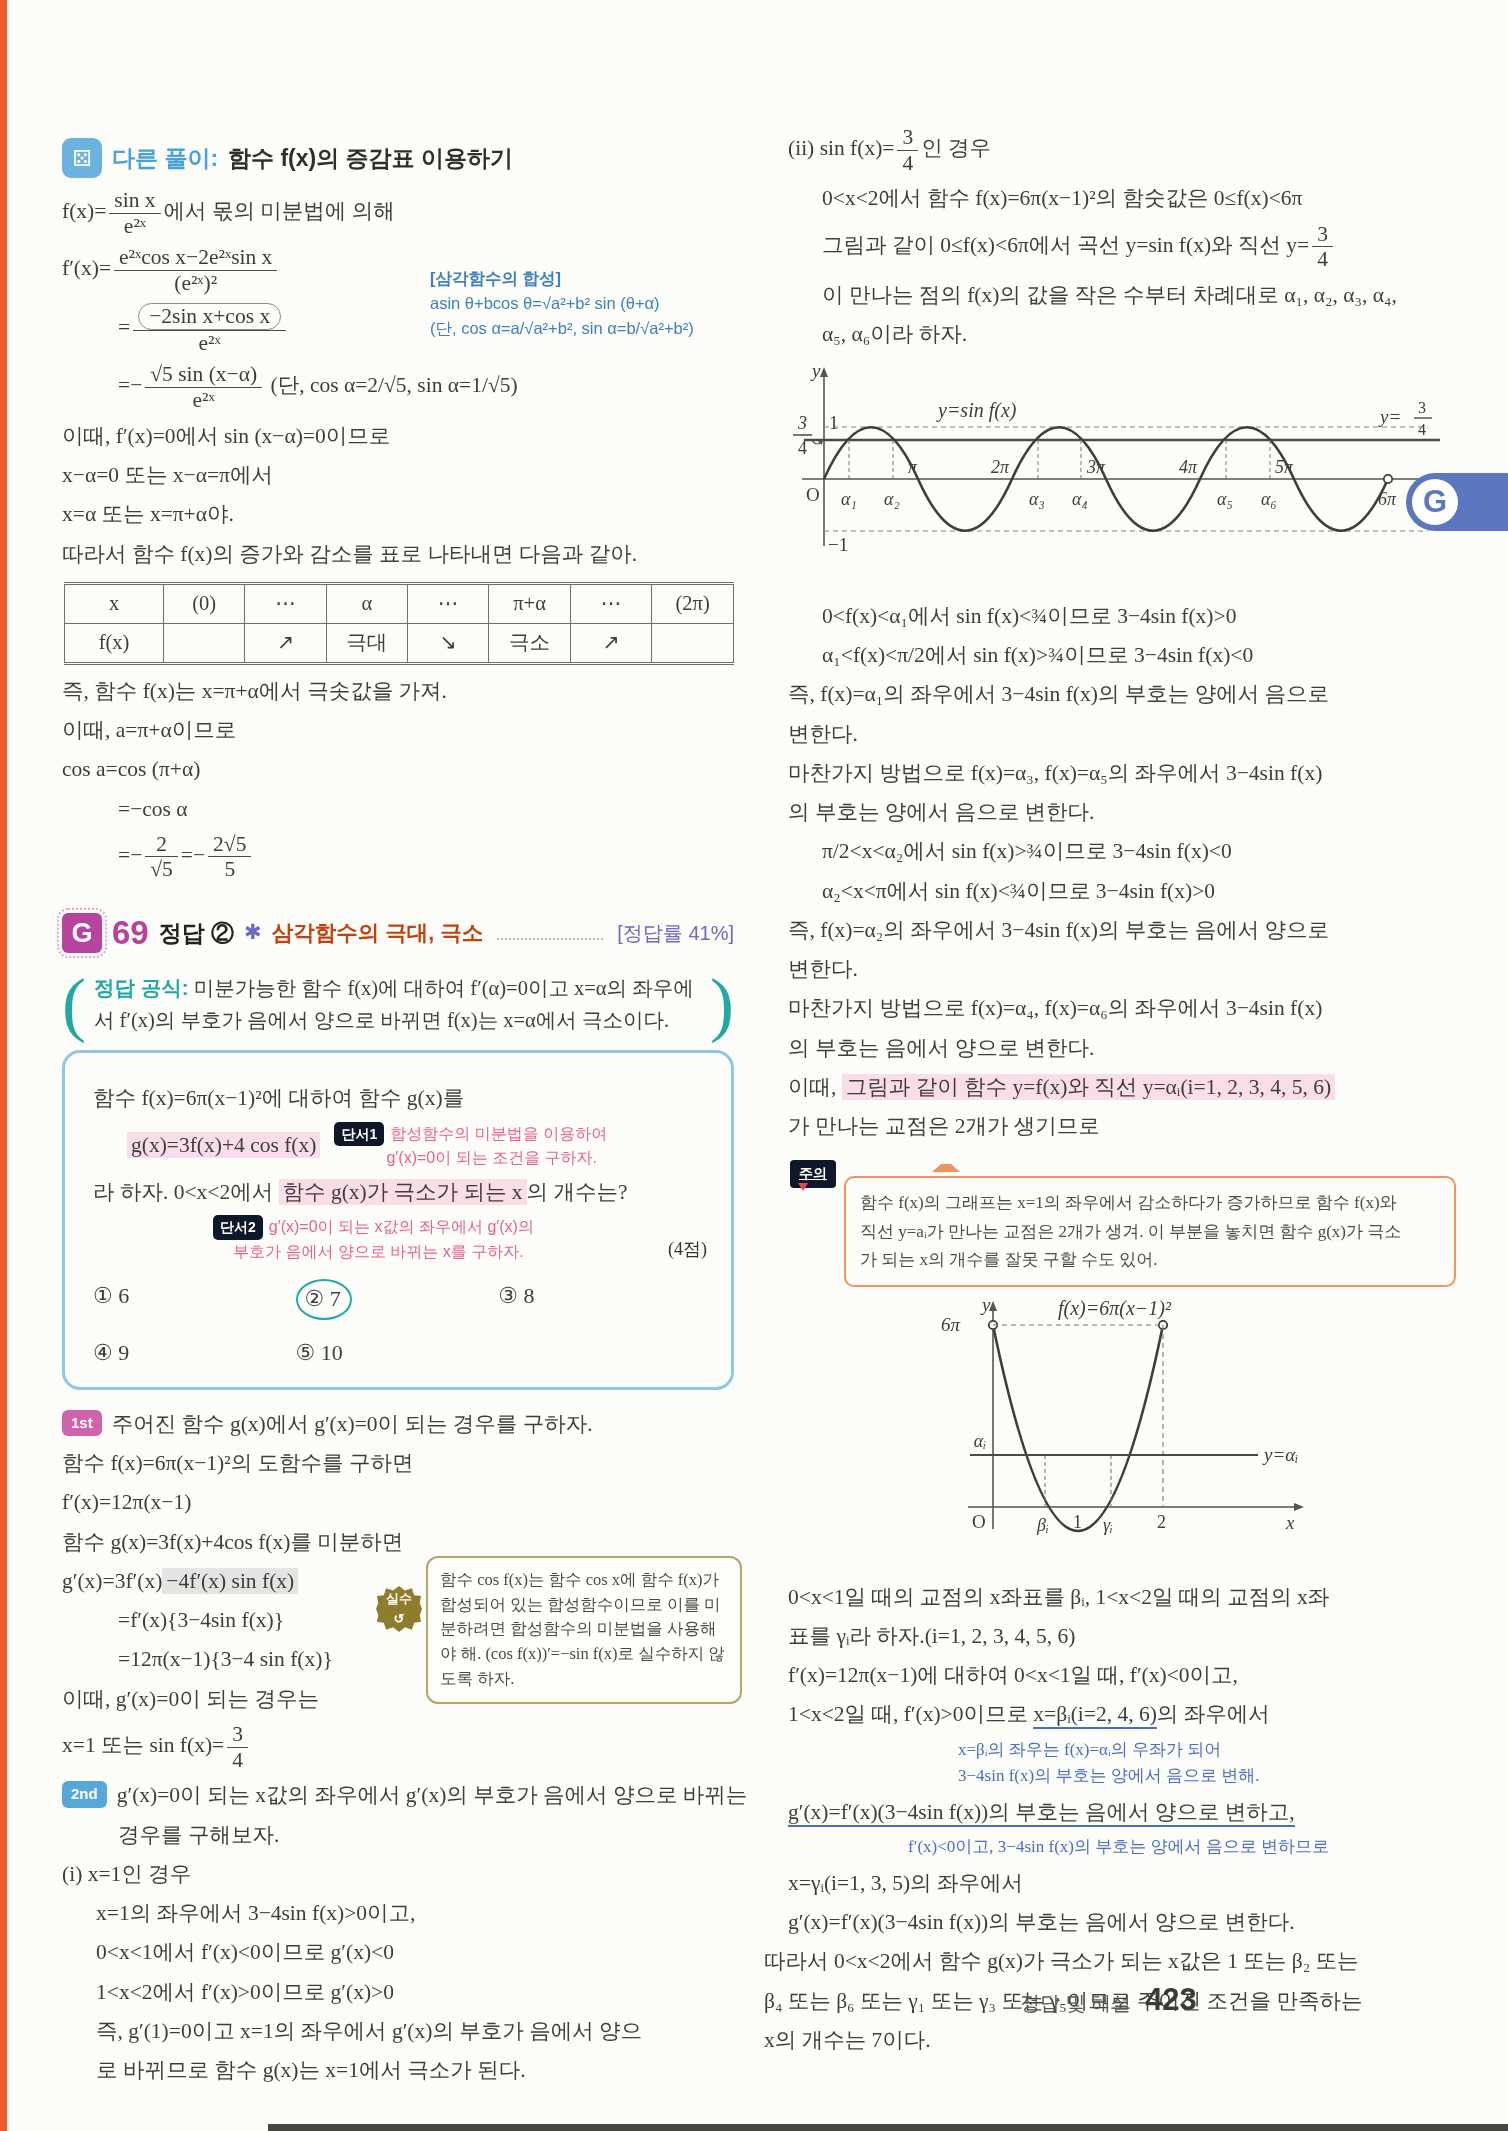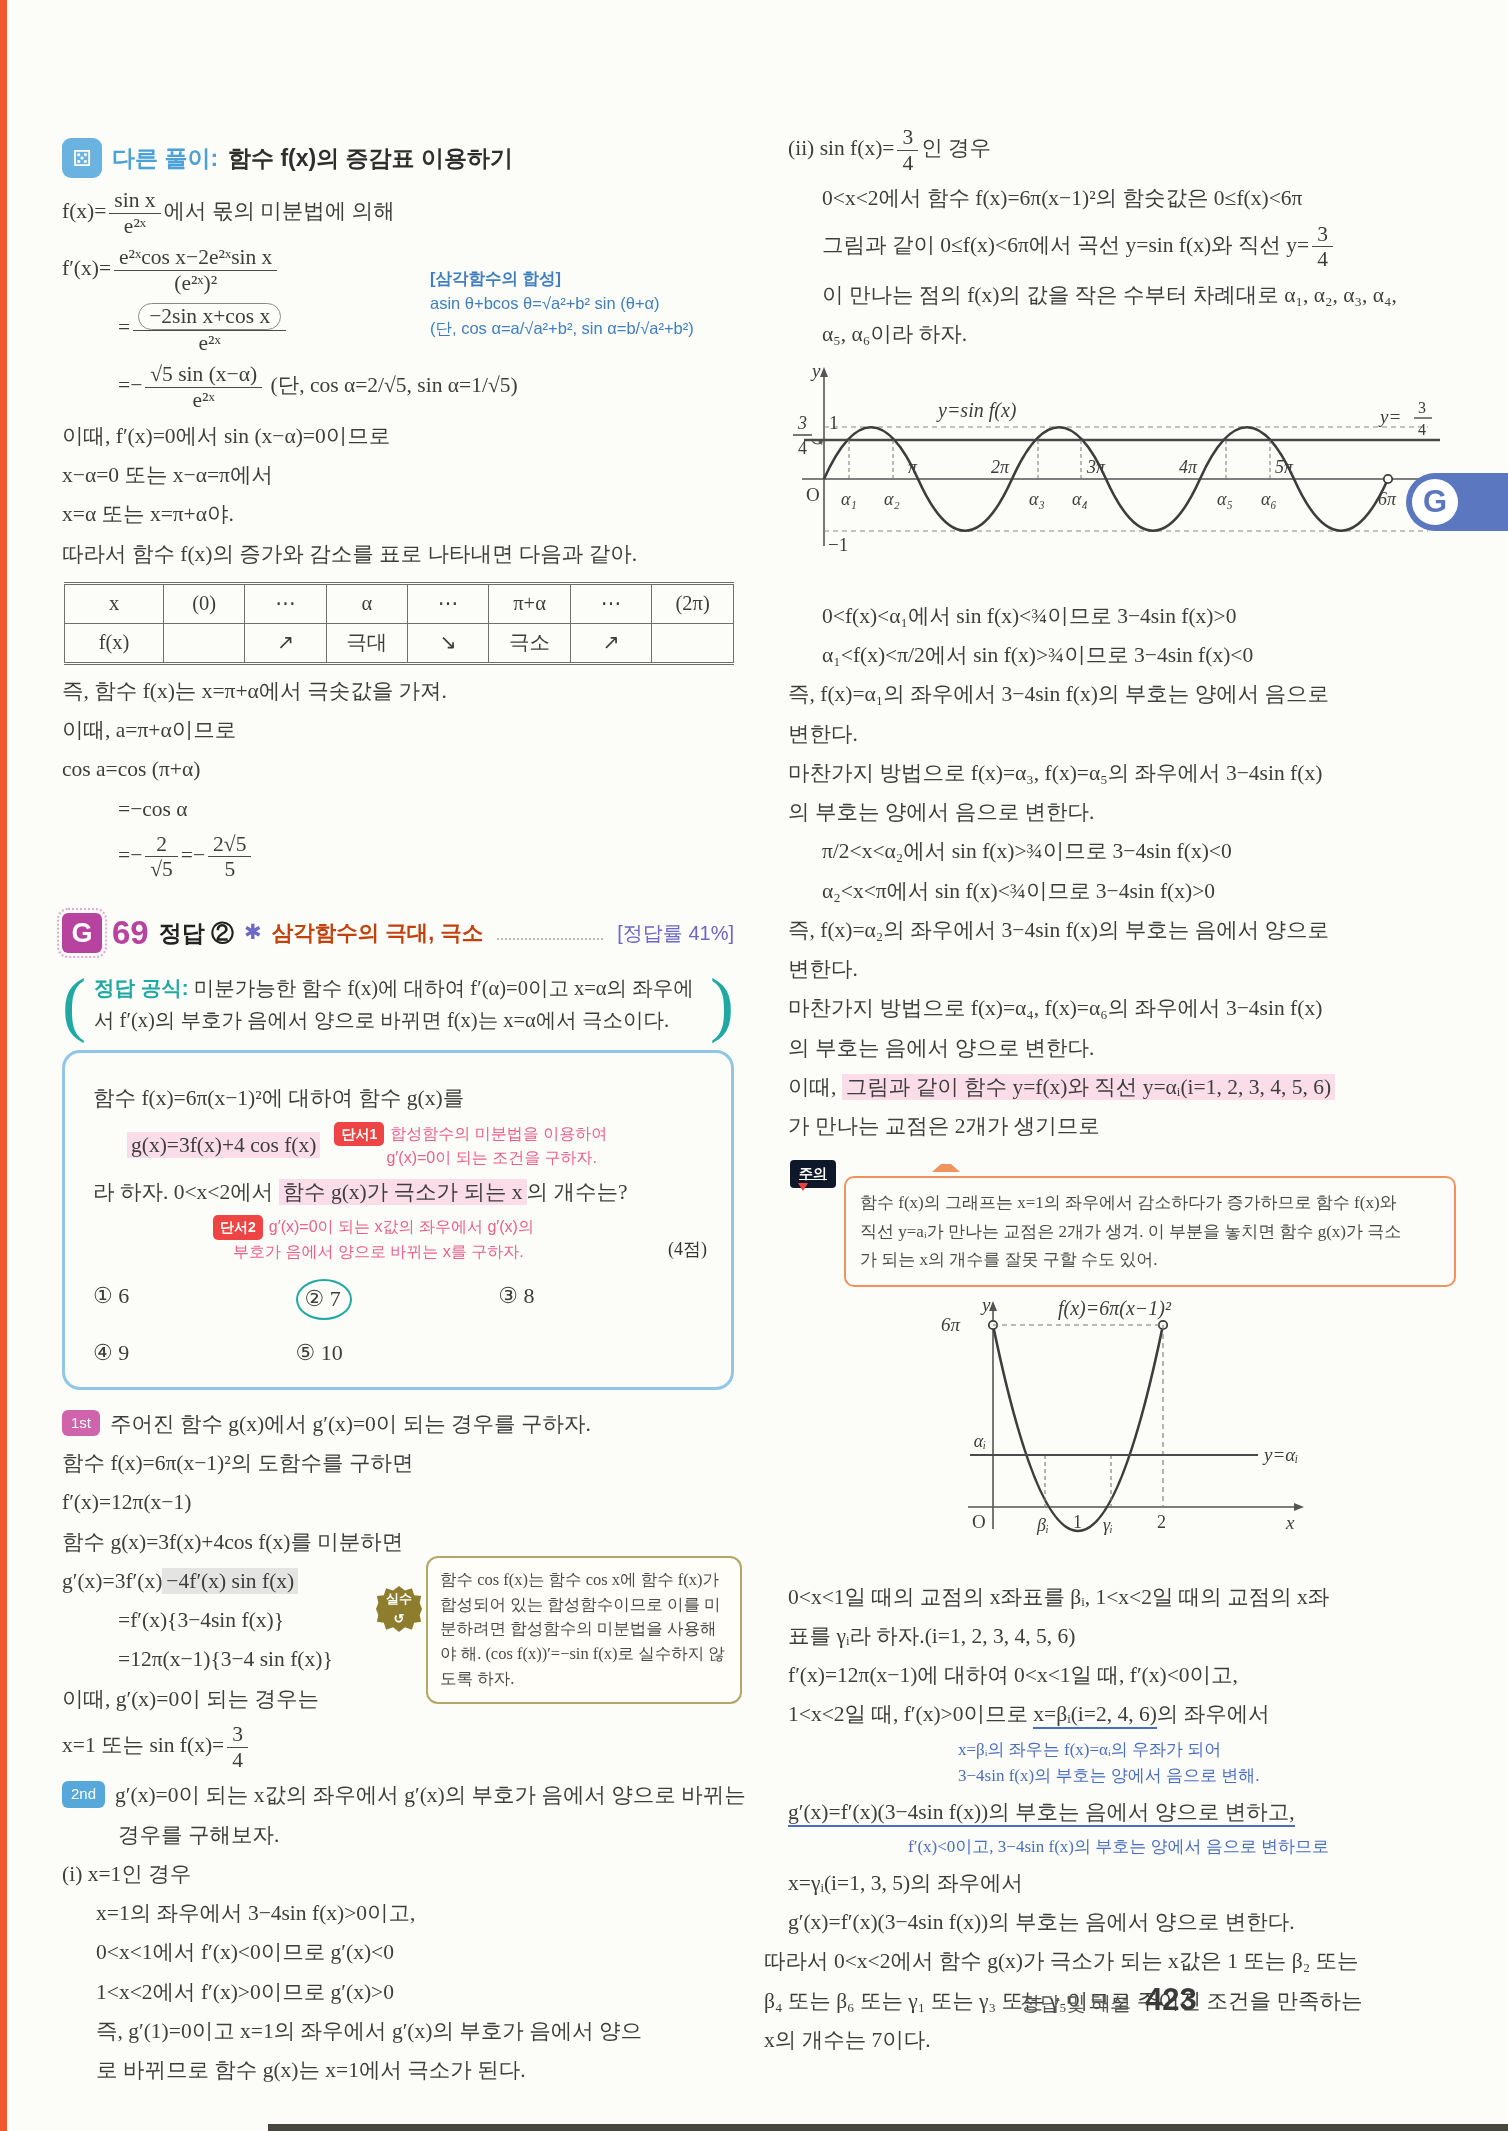--- a/index.html
+++ b/index.html
@@ -50,28 +50,28 @@
   .fbox{display:flex;align-items:center;margin:6px 0 14px 0;}
   .fpar{color:#1fa9a2;font-size:72px;font-weight:200;line-height:0.9;font-family:"Liberation Serif",serif;}
   .ftext{font-size:20.5px;line-height:1.55;padding:0 8px;white-space:normal;}
   .flabel{color:#1fa9a2;font-weight:bold;font-family:"Liberation Sans",sans-serif;}
   
   .pbox{border:3.5px solid #8fc7e8;border-radius:18px;padding:22px 24px 18px 28px;margin:4px 0 18px 0;}
   .hl{background:#fadde8;padding:1px 4px;}
   .hlg{background:#e4e4e2;padding:1px 4px;}
   .hintrow{display:flex;gap:14px;align-items:flex-start;}
   .hintblk{font-size:16px;color:#ec5f8d;line-height:1.45;white-space:nowrap;font-family:"Liberation Sans",sans-serif;}
-  .hbadge{display:inline-block;background:#ef4444;color:#fff;font-weight:bold;font-size:14px;
+  .hbadge{display:inline-block;background:#0f172a;color:#fff;font-weight:bold;font-size:14px;
           border-radius:5px;padding:2px 7px;margin-right:6px;font-family:"Liberation Sans",sans-serif;}
   .points{font-size:18px;color:#333;margin-left:auto;align-self:flex-end;white-space:nowrap;}
   .choices{display:flex;margin-top:16px;}
   .choices div{width:33%;font-size:22px;}
   .cir{display:inline-block;border:2.6px solid #1fa9a2;border-radius:50%;padding:1px 9px 3px 7px;}
   
-  .bdg{display:inline-block;color:#fff;font-weight:normal;font-size:15px;border-radius:6px;
+  .bdg{display:inline-block;color:#fff;font-weight:bold;font-size:15px;border-radius:6px;
        padding:2px 9px;margin-right:10px;vertical-align:3px;font-family:"Liberation Sans",sans-serif;}
   .b1{background:#cf63ac;}
   .b2{background:#57a8da;}
   .sec{position:relative;}
   
   .mbubble{position:absolute;right:-8px;top:148px;width:288px;border:2px solid #b3a668;border-radius:12px;
            background:#fffef9;padding:10px 12px;font-size:16.5px;line-height:1.5;color:#4a4a4a;white-space:normal;}
   .mbadge{position:absolute;left:-52px;top:28px;width:46px;height:46px;background:#8f7d2e;color:#fff;
           display:flex;flex-direction:column;align-items:center;justify-content:center;font-size:13px;font-weight:bold;
           clip-path:polygon(50% 0,63% 10%,78% 5%,83% 20%,98% 22%,95% 37%,100% 50%,95% 63%,98% 78%,83% 80%,78% 95%,63% 90%,50% 100%,37% 90%,22% 95%,17% 80%,2% 78%,5% 63%,0 50%,5% 37%,2% 22%,17% 20%,22% 5%,37% 10%);

